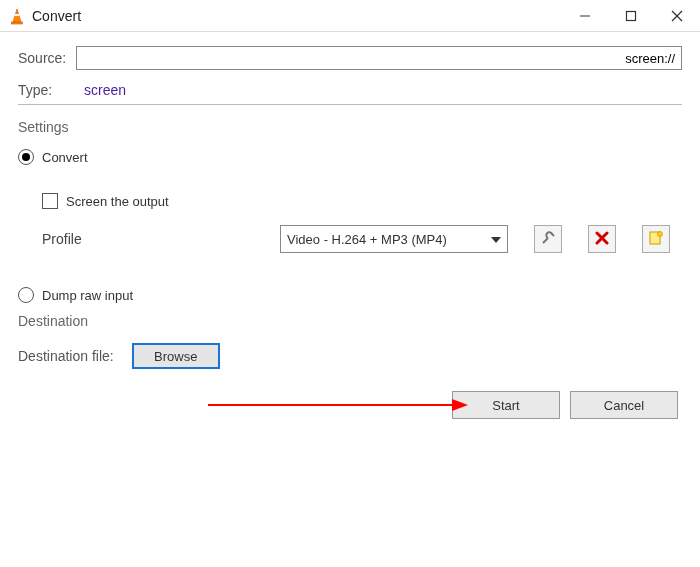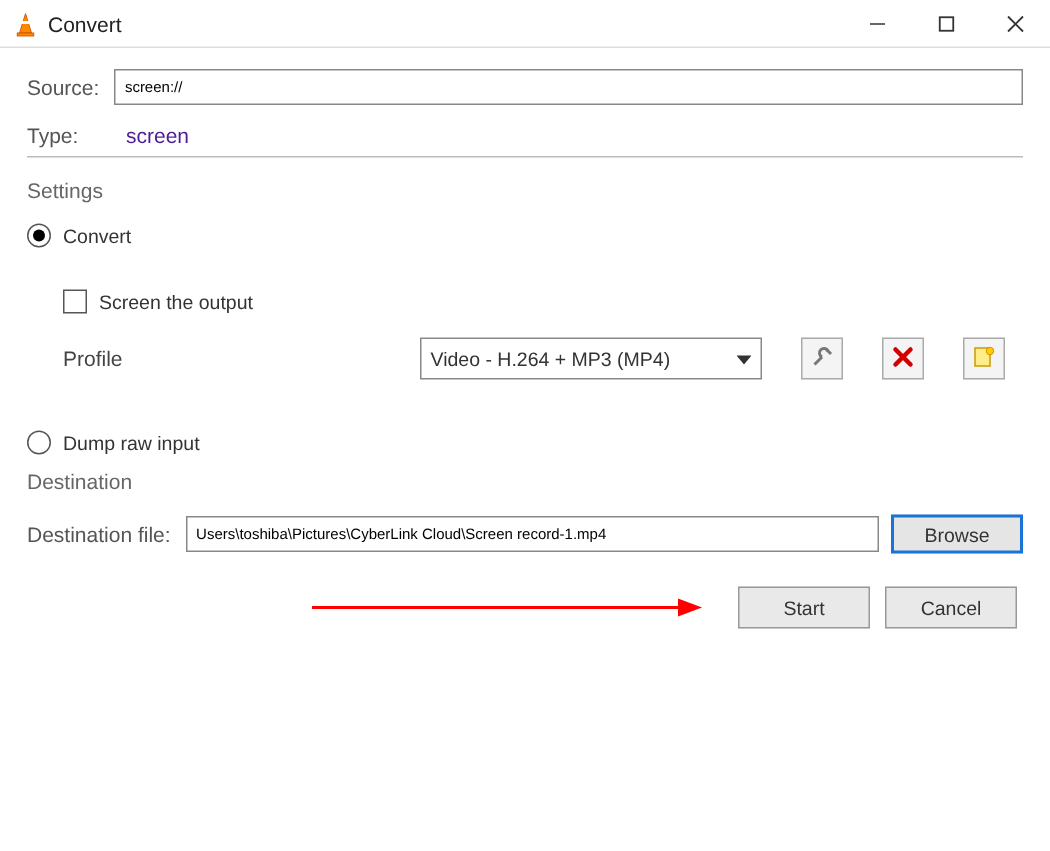--- a/index.html
+++ b/index.html
@@ -34,22 +34,23 @@
       display: flex;
       align-items: center;
       margin-bottom: 12px;
     }
     .form-label { color: #555; margin-right: 10px; font-size:14px;}
     .txt-input {
       flex: 1;
       height: 24px;
       border: 1px solid #888;
       padding: 2px 6px;
-      font-size: 10px;
+      font-size: 13px;
       background: #fff;
+      text-align: right;
     }
     .type-row { display:flex; align-items:center; margin-bottom:6px;}
     .type-value { color: #4c1d95; margin-left:6px; font-size:14px;}
     hr.sep { border: none; border-top:1px solid #bbb; margin: 2px 0 14px 0;}
     .radio-row { display:flex; align-items:center; margin: 4px 0 10px 0;}
     .radio {
       width:16px; height:16px; border:1px solid #555; border-radius:50%; margin-right:8px;
       display:inline-flex; align-items:center; justify-content:center; background:#fff;
     }
     .radio.checked::after {
@@ -78,21 +79,21 @@
     .browse-btn {
       width:88px; height:26px; border:2px solid #1a73d6; background:#e5e5e5;
       margin-left:8px; font-size:13px; color:#333;
       display:flex; align-items:center; justify-content:center;
     }
     .bottom-btns {
       display:flex; justify-content:flex-end; margin-top:22px; padding-right:4px;
       align-items:center; position:relative;
     }
     .std-btn {
-      width:88px; height:28px; border:1px solid #999; background:#e9e9e9;
+      width:108px; height:28px; border:1px solid #999; background:#e9e9e9;
       margin-left:10px; display:flex; align-items:center; justify-content:center;
       font-size:13px; color:#333;
     }
     .arrow {
       position:absolute; left:190px; top:4px; width:260px; height:20px;
     }
   </style>
 </head>
 <body>
 
@@ -190,21 +191,20 @@
   <div style="height:18px;"></div>
 
   <div class="radio-row">
     <span class="radio"></span>
     <span>Dump raw input</span>
   </div>
 
   <div class="section-label" style="margin-top:10px;">Destination</div>
   <div class="dest-row">
     <span class="form-label">Destination file:</span>
-    <input class="txt-input" type="text" value="Users\toshiba\Pictures\CyberLink Cloud\Screen record-1.mp4" style="">
     <div class="browse-btn">
       <span>Browse</span>
     </div>
   </div>
 
   <div class="bottom-btns">
     <svg class="arrow" viewBox="0 0 260 20">
       <line x1="0" y1="10" x2="244" y2="10" stroke="#ff0000" stroke-width="2"></line>
       <polygon points="244,4 260,10 244,16" fill="#ff0000"></polygon>
     </svg>

